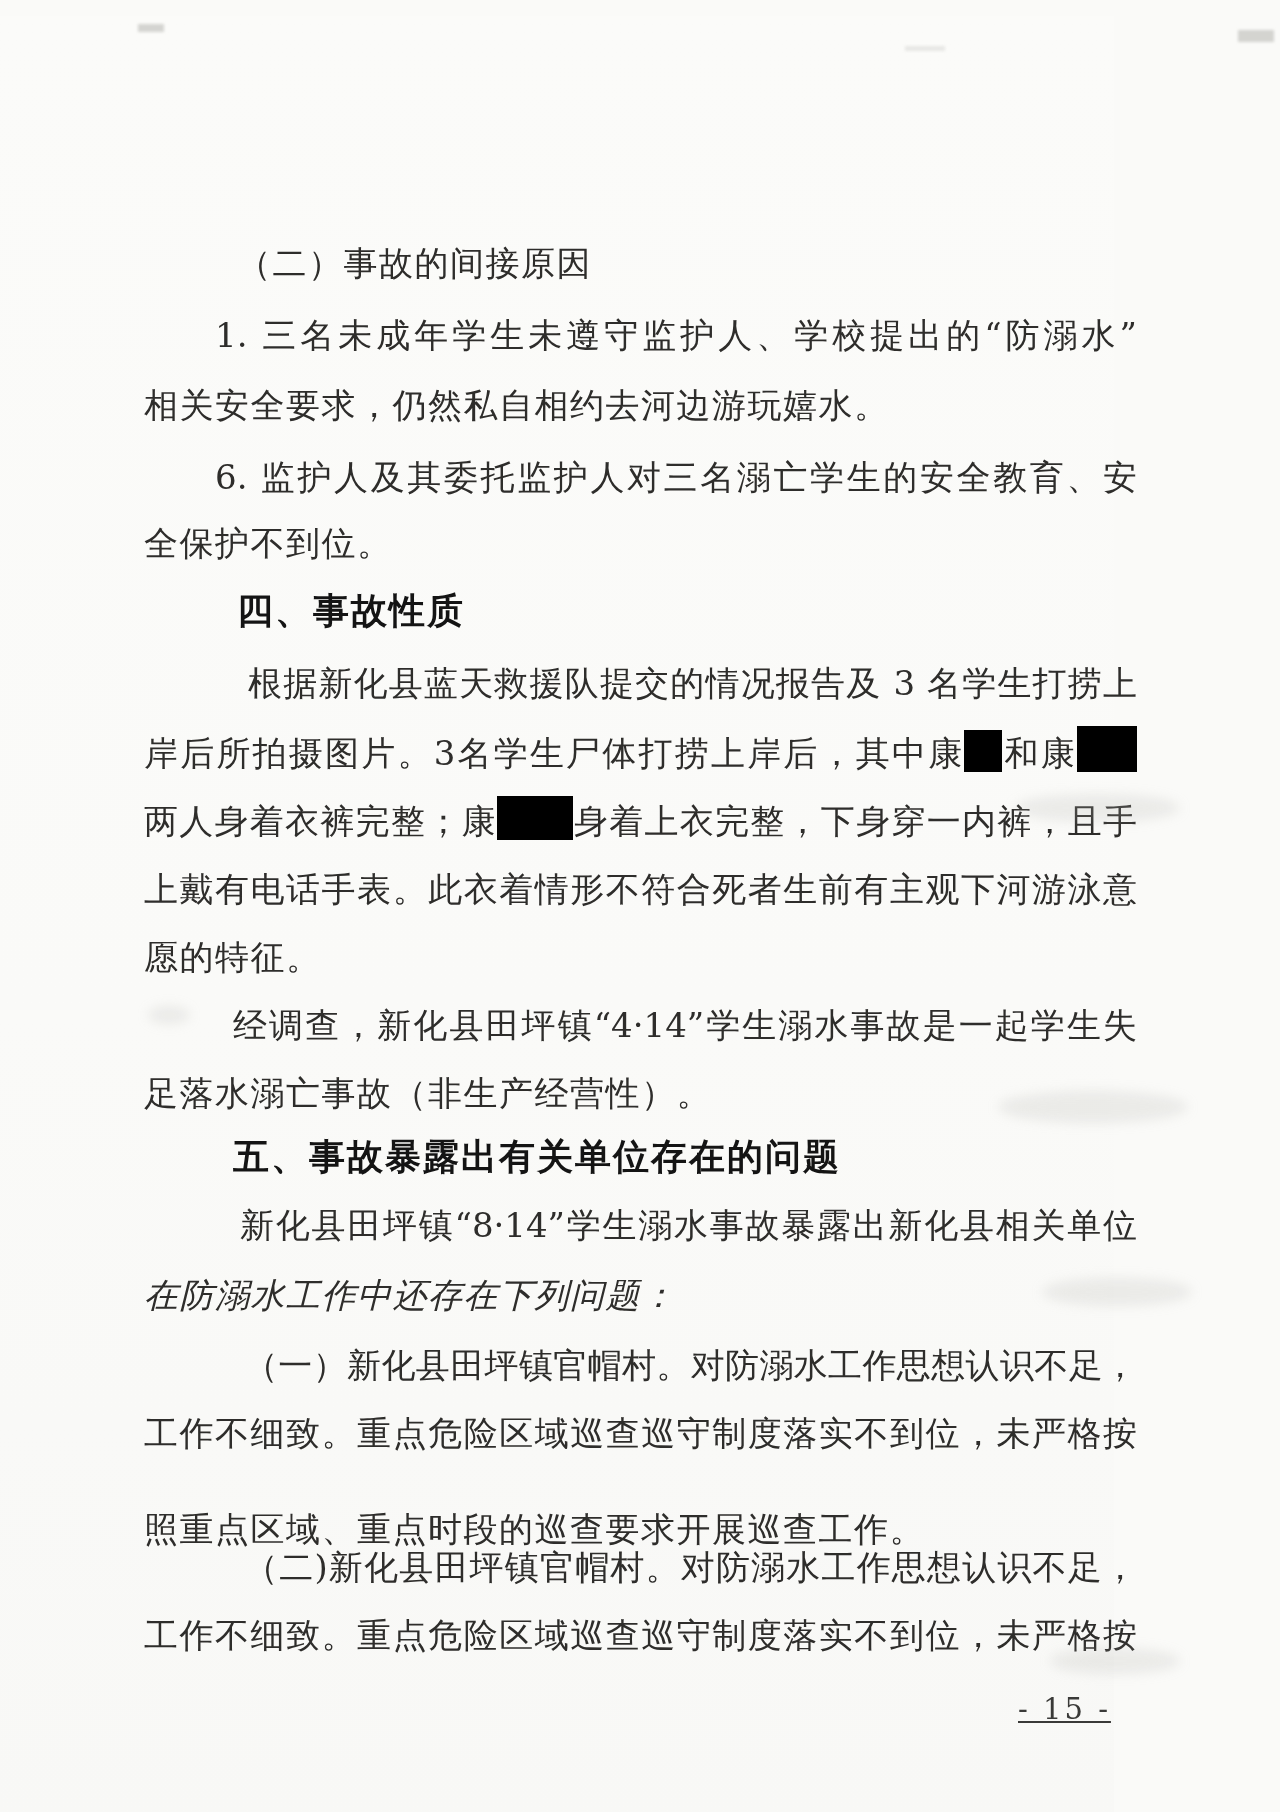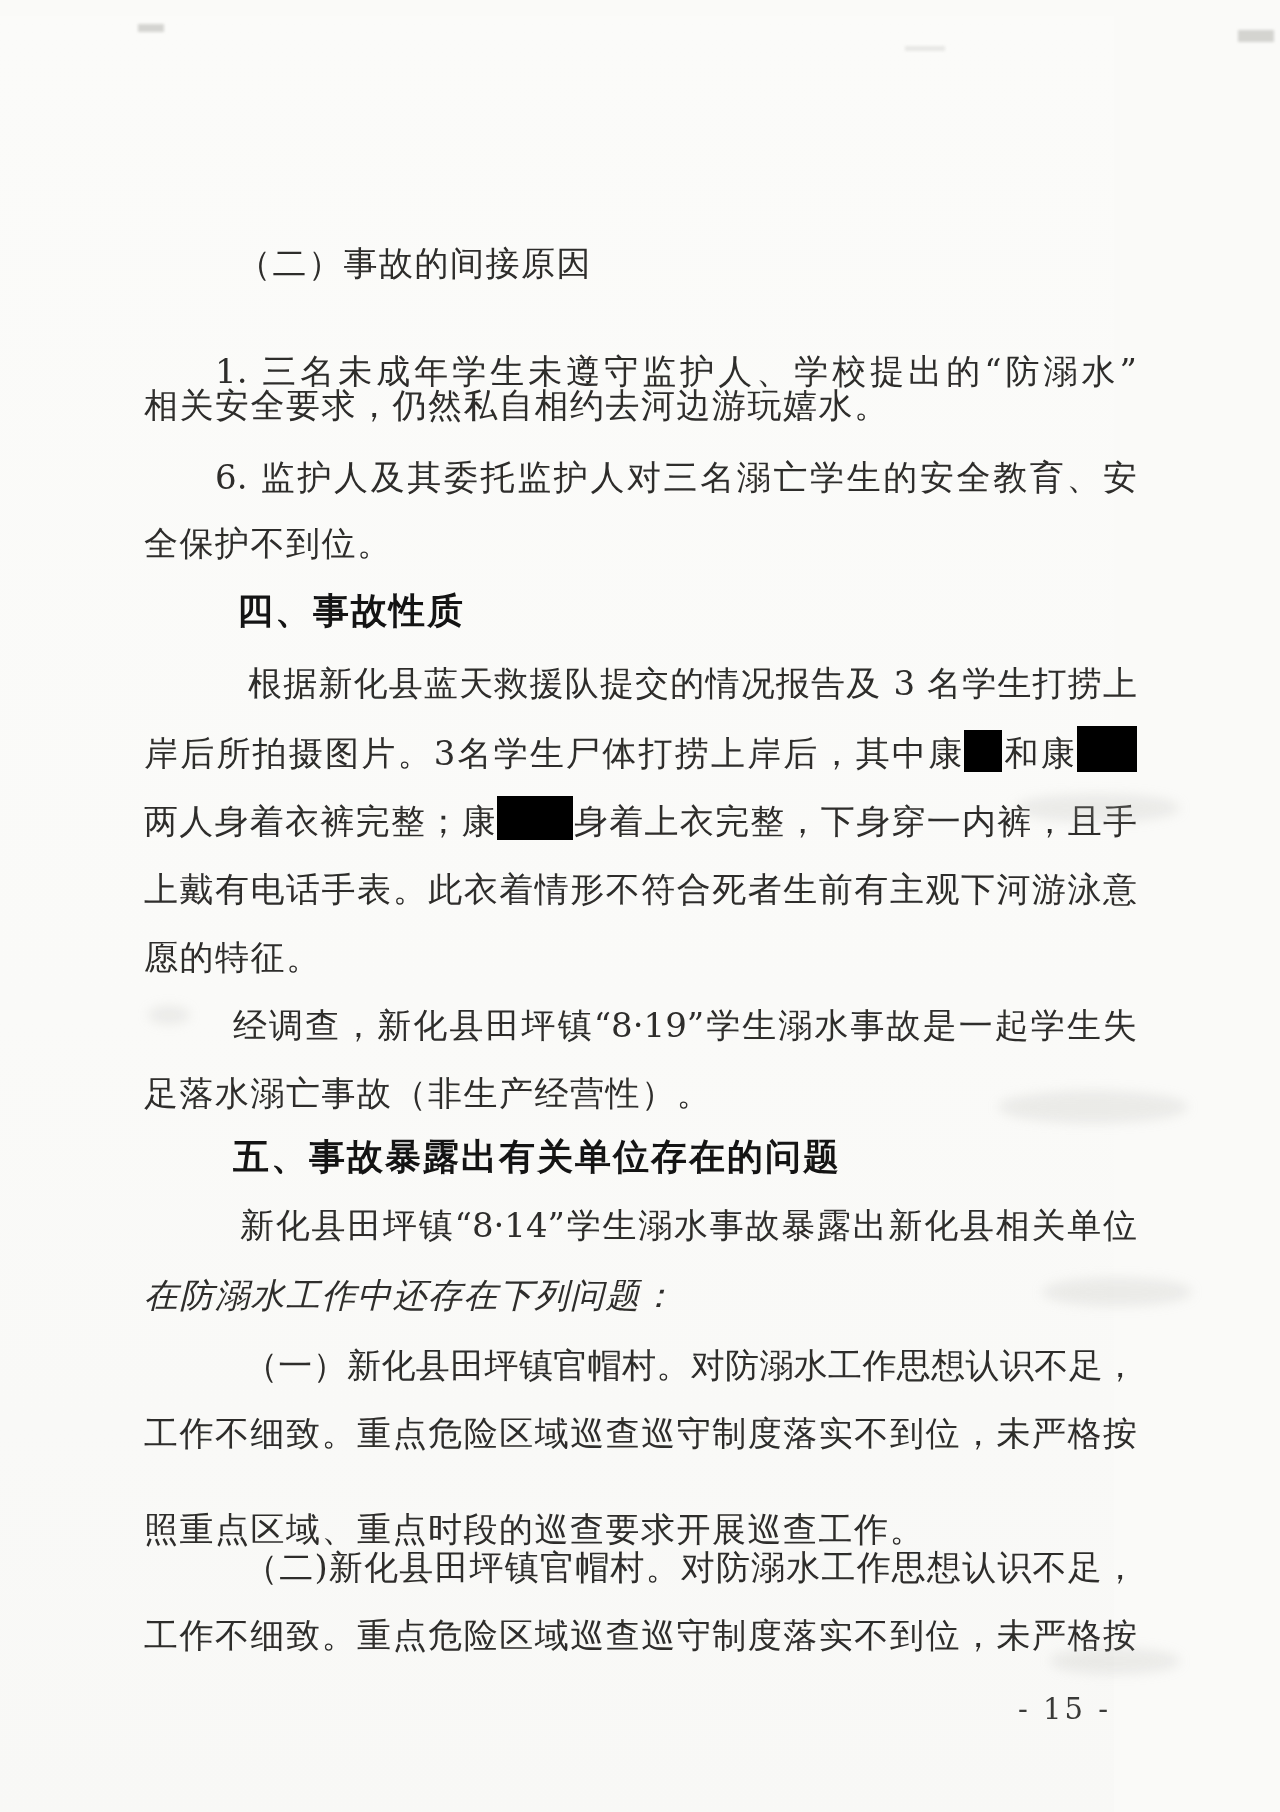--- a/index.html
+++ b/index.html
@@ -38,50 +38,51 @@
     display:inline-block;
     background:#000;
     vertical-align:-7px;
   }
   #page-number{
     position:absolute;
     left:1018px;top:1676px;
     font-size:29px;color:#3a3a38;
     letter-spacing:3px;
     font-family:"DejaVu Serif","Liberation Serif",serif;
+    text-decoration:underline;
   }
   .artifact{
     position:absolute;border-radius:50%;
     background:rgba(175,175,168,0.20);
     filter:blur(6px);
     pointer-events:none;
   }
   .speck{
     position:absolute;background:rgba(140,140,135,0.35);
     filter:blur(1.5px);pointer-events:none;
   }
 </style>
 </head>
 <body>
 
 <div id="page">
 
   <div id="text-layer">
       <div class="line" style="left: 237px; top: 224px;">（二）事故的间接原因</div>
-      <div class="line justify" style="left: 215px; top: 296px; width: 922px; margin-top: 36px;">1. 三名未成年学生未遵守监护人、学校提出的“防溺水”</div>
+      <div class="line justify" style="left: 215px; top: 296px; width: 922px;">1. 三名未成年学生未遵守监护人、学校提出的“防溺水”</div>
       <div class="line" style="left: 144px; top: 366px;">相关安全要求，仍然私自相约去河边游玩嬉水。</div>
       <div class="line justify" style="left: 215px; top: 438px; width: 922px;">6. 监护人及其委托监护人对三名溺亡学生的安全教育、安</div>
       <div class="line" style="left: 144px; top: 504px;">全保护不到位。</div>
       <div class="line heading" style="left: 237px; top: 572px;">四、事故性质</div>
       <div class="line justify" style="left: 248px; top: 644px; width: 889px;">根据新化县蓝天救援队提交的情况报告及 3 名学生打捞上</div>
       <div class="line justify" style="left: 144px; top: 710px; width: 993px;"><span>岸后所拍摄图片。3名学生尸体打捞上岸后，其中康</span><span class="redaction" style="width: 38px; height: 42px;"></span><span>和康</span><span class="redaction" style="width: 60px; height: 46px;"></span></div>
       <div class="line justify" style="left: 144px; top: 780px; width: 993px;"><span>两人身着衣裤完整；康</span><span class="redaction" style="width: 76px; height: 44px;"></span><span>身着上衣完整，下身穿一内裤，且手</span></div>
       <div class="line justify" style="left: 144px; top: 850px; width: 993px;">上戴有电话手表。此衣着情形不符合死者生前有主观下河游泳意</div>
       <div class="line" style="left: 144px; top: 918px;">愿的特征。</div>
-      <div class="line justify" style="left: 233px; top: 986px; width: 904px;">经调查，新化县田坪镇“8·19”学生溺水事故是一起学生失</div>
+      <div class="line justify" style="left: 233px; top: 986px; width: 904px;">经调查，新化县田坪镇“4·14”学生溺水事故是一起学生失</div>
       <div class="line" style="left: 144px; top: 1054px;">足落水溺亡事故（非生产经营性）。</div>
       <div class="line heading" style="left: 233px; top: 1118px;">五、事故暴露出有关单位存在的问题</div>
       <div class="line justify" style="left: 240px; top: 1186px; width: 897px;">新化县田坪镇“8·14”学生溺水事故暴露出新化县相关单位</div>
       <div class="line" style="left: 144px; top: 1256px; font-style: italic;">在防溺水工作中还存在下列问题：</div>
       <div class="line justify" style="left: 244px; top: 1326px; width: 893px;">（一）新化县田坪镇官帽村。对防溺水工作思想认识不足，</div>
       <div class="line justify" style="left: 144px; top: 1394px; width: 993px;">工作不细致。重点危险区域巡查巡守制度落实不到位，未严格按</div>
       <div class="line" style="left: 144px; top: 1462px; margin-top: 28px;">照重点区域、重点时段的巡查要求开展巡查工作。</div>
       <div class="line justify" style="left: 244px; top: 1528px; width: 893px;">（二)新化县田坪镇官帽村。对防溺水工作思想认识不足，</div>
       <div class="line justify" style="left: 144px; top: 1596px; width: 993px;">工作不细致。重点危险区域巡查巡守制度落实不到位，未严格按</div>
     </div>

